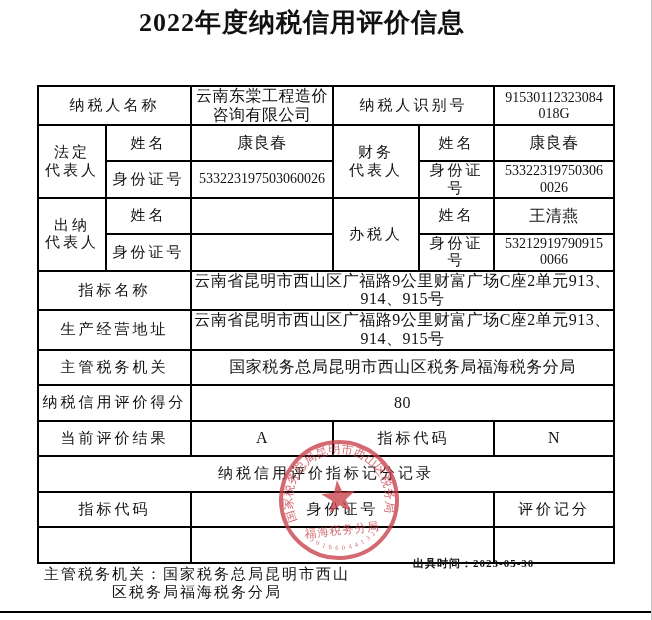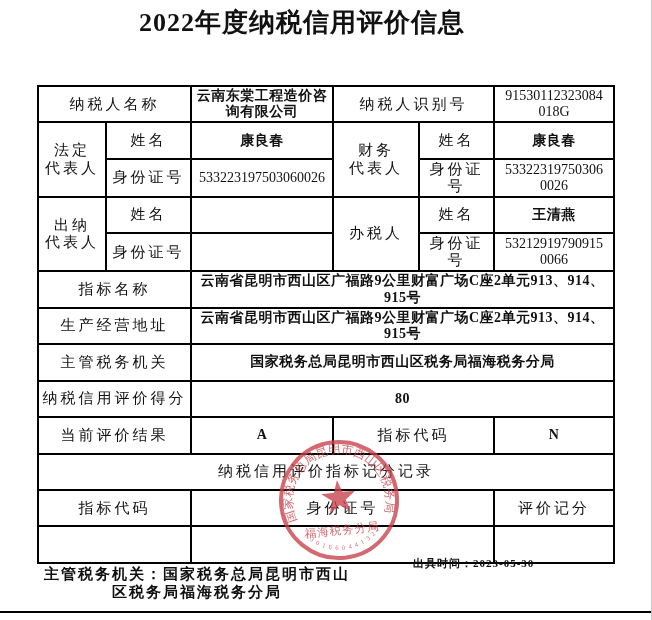--- a/index.html
+++ b/index.html
@@ -17,26 +17,26 @@
     position:absolute; left:37px; top:85px;
     width:576px; height:479px;
     border-collapse:collapse; table-layout:fixed;
   }
   td {
     border:2px solid #000;
     text-align:center; vertical-align:middle;
     padding:0 2px; height:35px; overflow:hidden;
   }
   .lbl { font-size:15px; letter-spacing:3px; white-space:pre-line; line-height:1.15;border-radius:15px; }
-  .val { font-size:14px; letter-spacing:0.5px; line-height:1.15;font-weight:bold; }
+  .val { font-size:16px; letter-spacing:0.5px; line-height:1.15; }
   .vnum { font-size:14px; letter-spacing:0; word-break:break-all; padding:0 8px; line-height:1.15;margin-top:23px; }
   .vnum-wide { font-size:14px; letter-spacing:0; word-break:break-all; padding:0 1px; line-height:1.15; }
   .footer-authority {
     position:absolute; left:40px; top:565px; width:314px;
-    text-align:center; font-size:15px; font-weight:700;
+    text-align:center; font-size:15px; font-weight:400;
     letter-spacing:2px; line-height:1.22;
   }
   .footer-issued {
     position:absolute; left:413px; top:556px;
     font-size:11px; font-weight:700; letter-spacing:1px;
   }
   .bottom-rule {
     position:absolute; left:0; top:611px; width:652px; height:2px; background:#000;
   }
   .right-edge-line {

